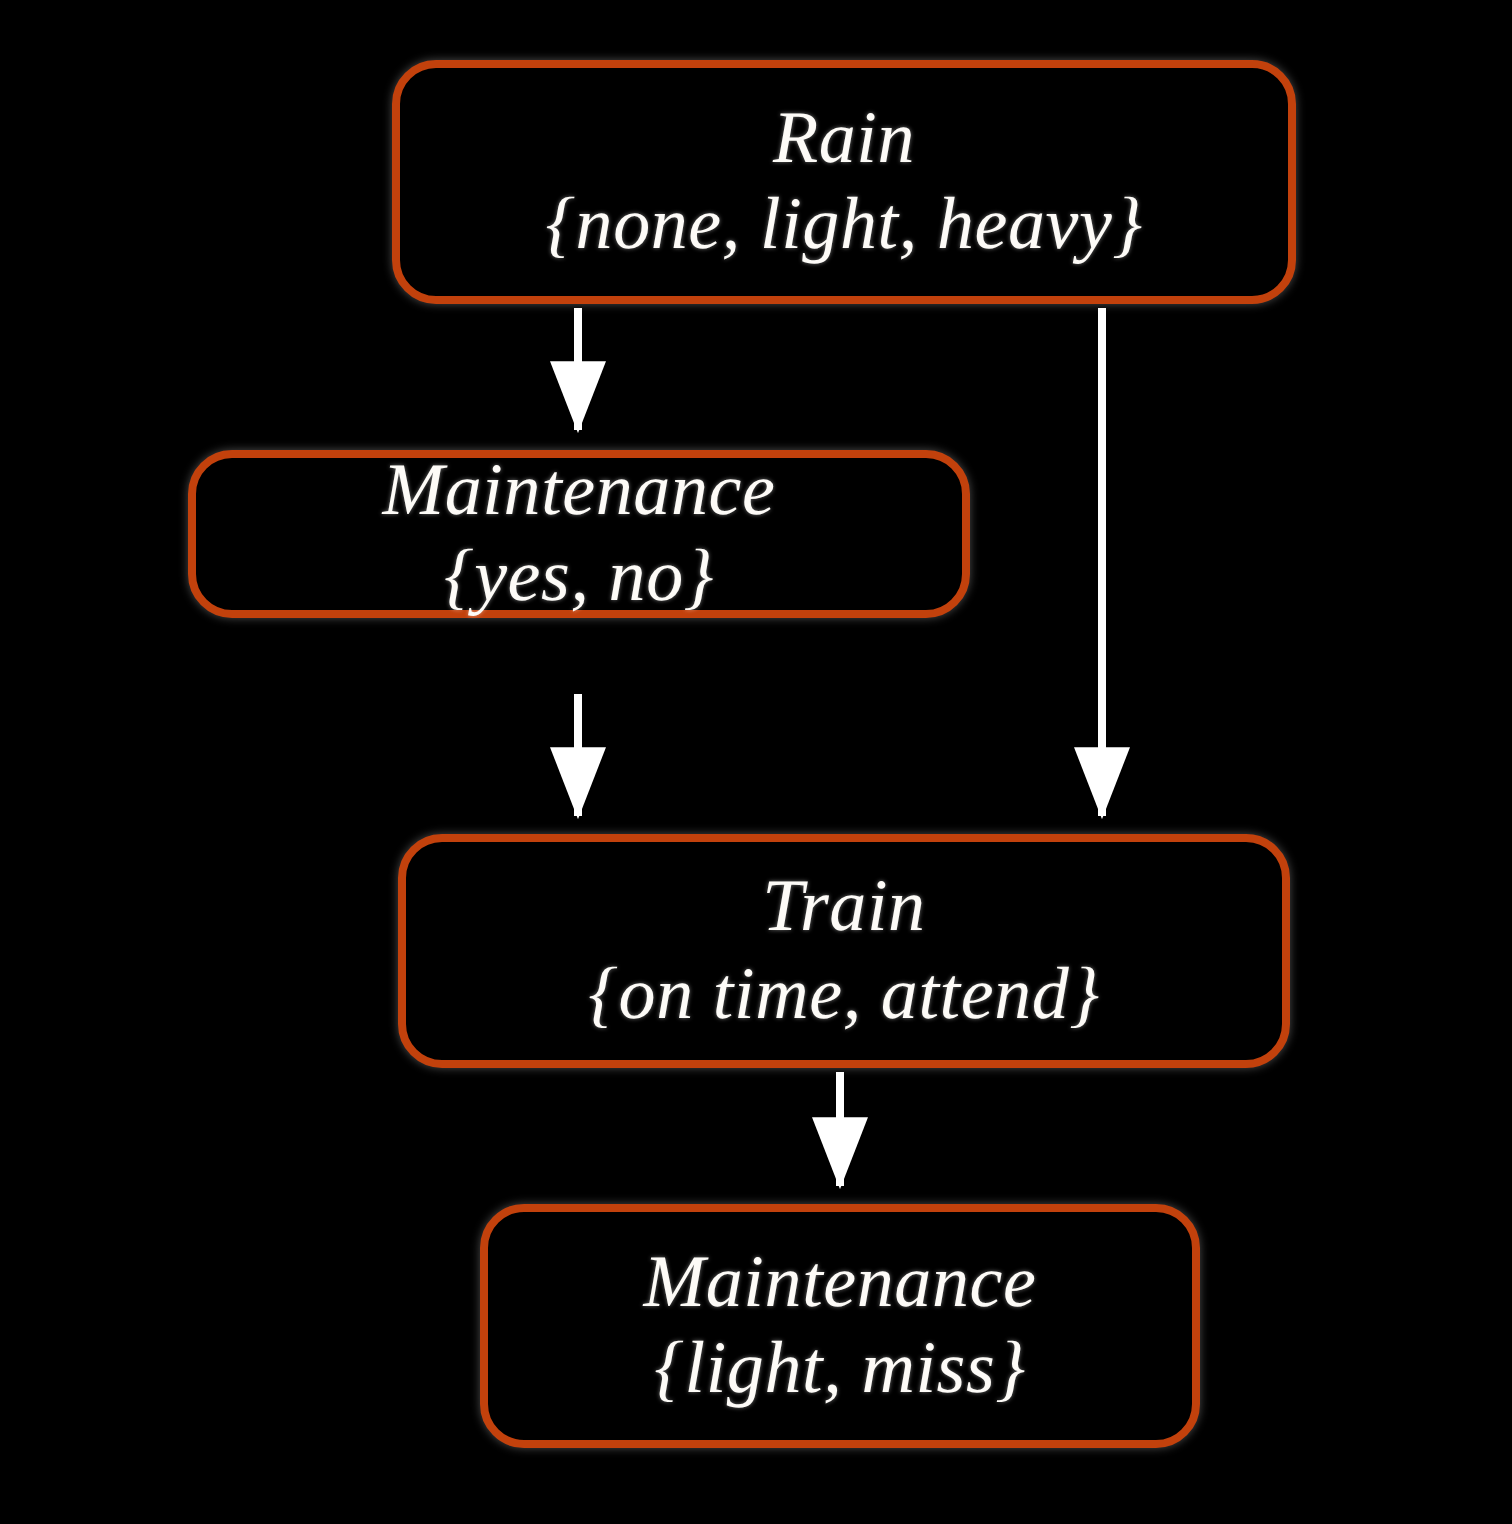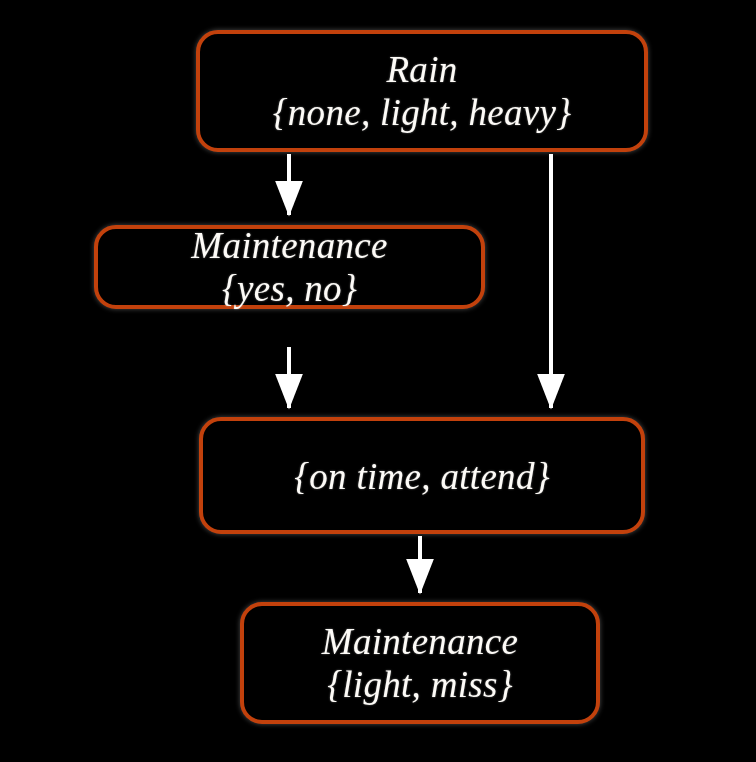--- a/index.html
+++ b/index.html
@@ -103,20 +103,21 @@
     <div class="node-name">Rain</div>
     <div class="node-states">{none, light, heavy}</div>
   </div>
 
   <div class="node" id="node-maintenance">
     <div class="node-name">Maintenance</div>
     <div class="node-states">{yes, no}</div>
   </div>
 
   <div class="node" id="node-train">
+    <div class="node-name">Train</div>
     <div class="node-states">{on time, attend}</div>
   </div>
 
   <div class="node" id="node-appointment">
     <div class="node-name">Maintenance</div>
     <div class="node-states">{light, miss}</div>
   </div>
 
 </div>
 

